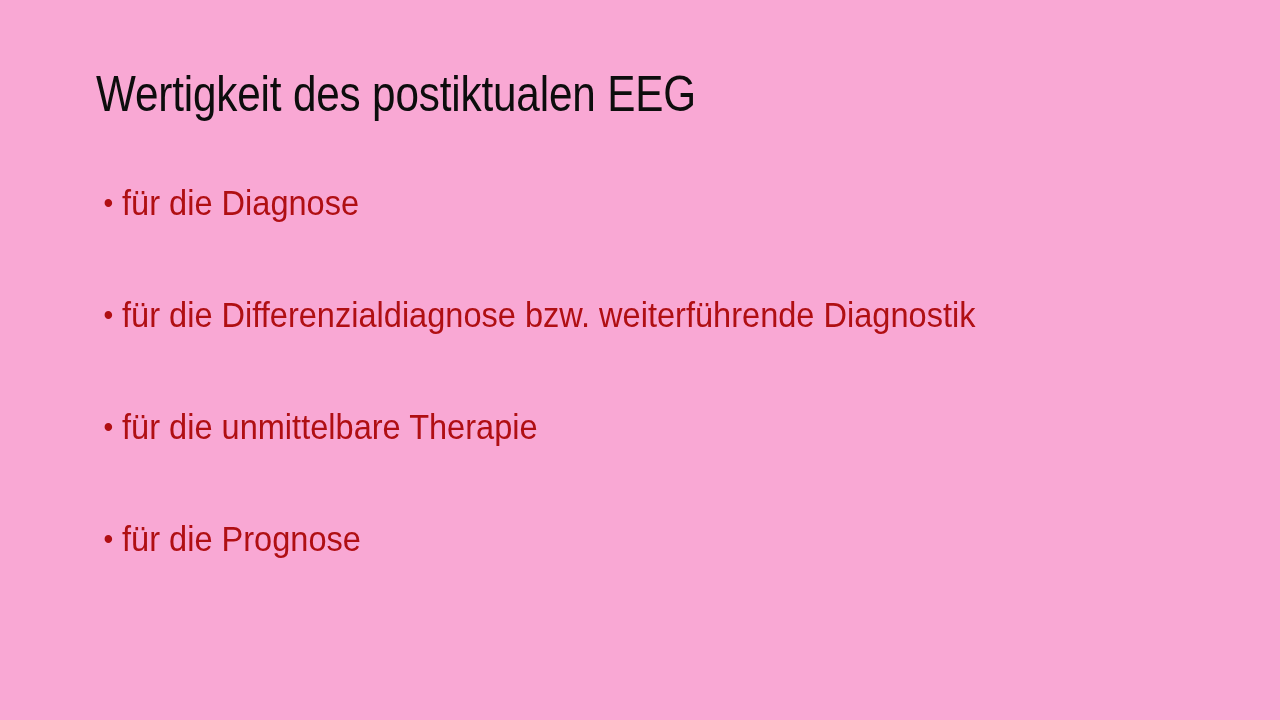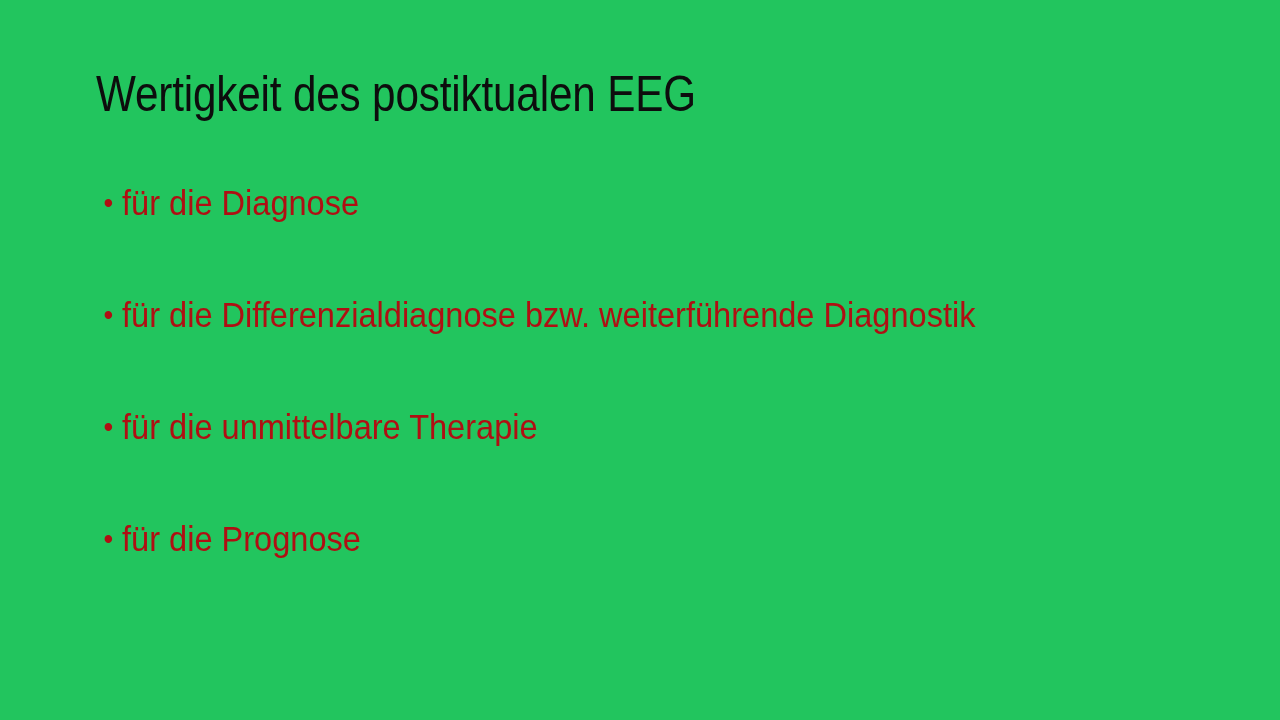--- a/index.html
+++ b/index.html
@@ -12,21 +12,21 @@
     height: 720px;
     background: #ffffff;
     font-family: "Liberation Sans", "DejaVu Sans", sans-serif;
     overflow: hidden;
   }
 
   .slide {
     position: relative;
     width: 1280px;
     height: 720px;
-    background: #22c55e;
+    background: #f9a8d4;
     box-sizing: border-box;
   }
 
   
   .title-block {
     position: absolute;
     left: 96px;
     top: 64px;
     width: 1090px;
     height: 72px;

